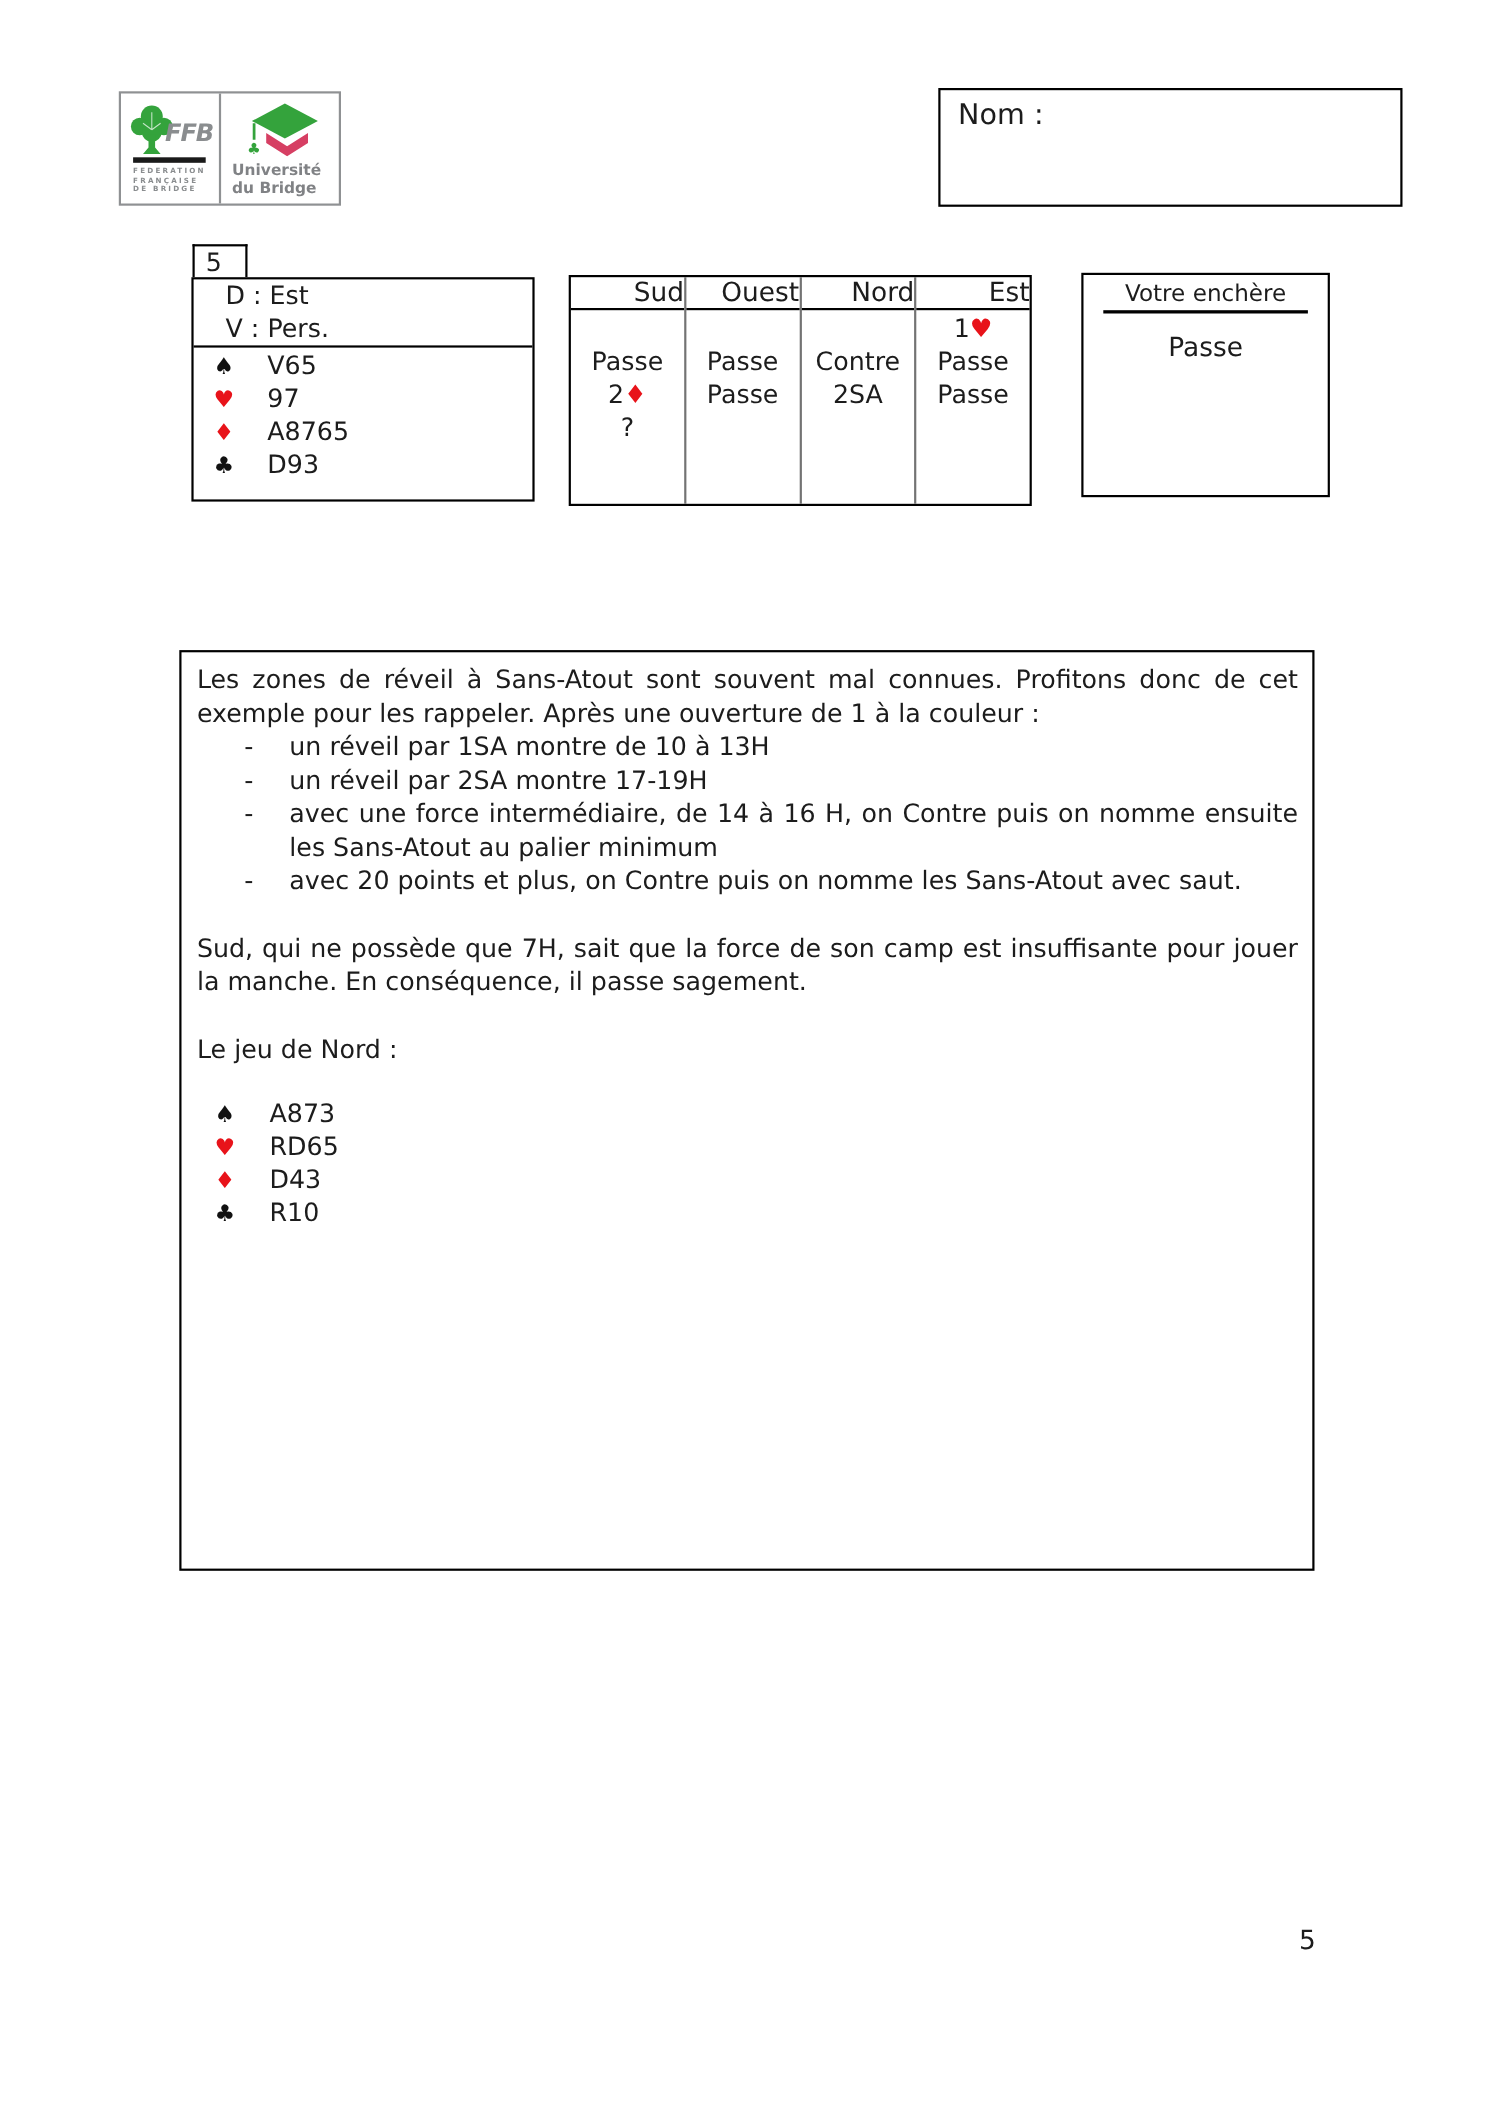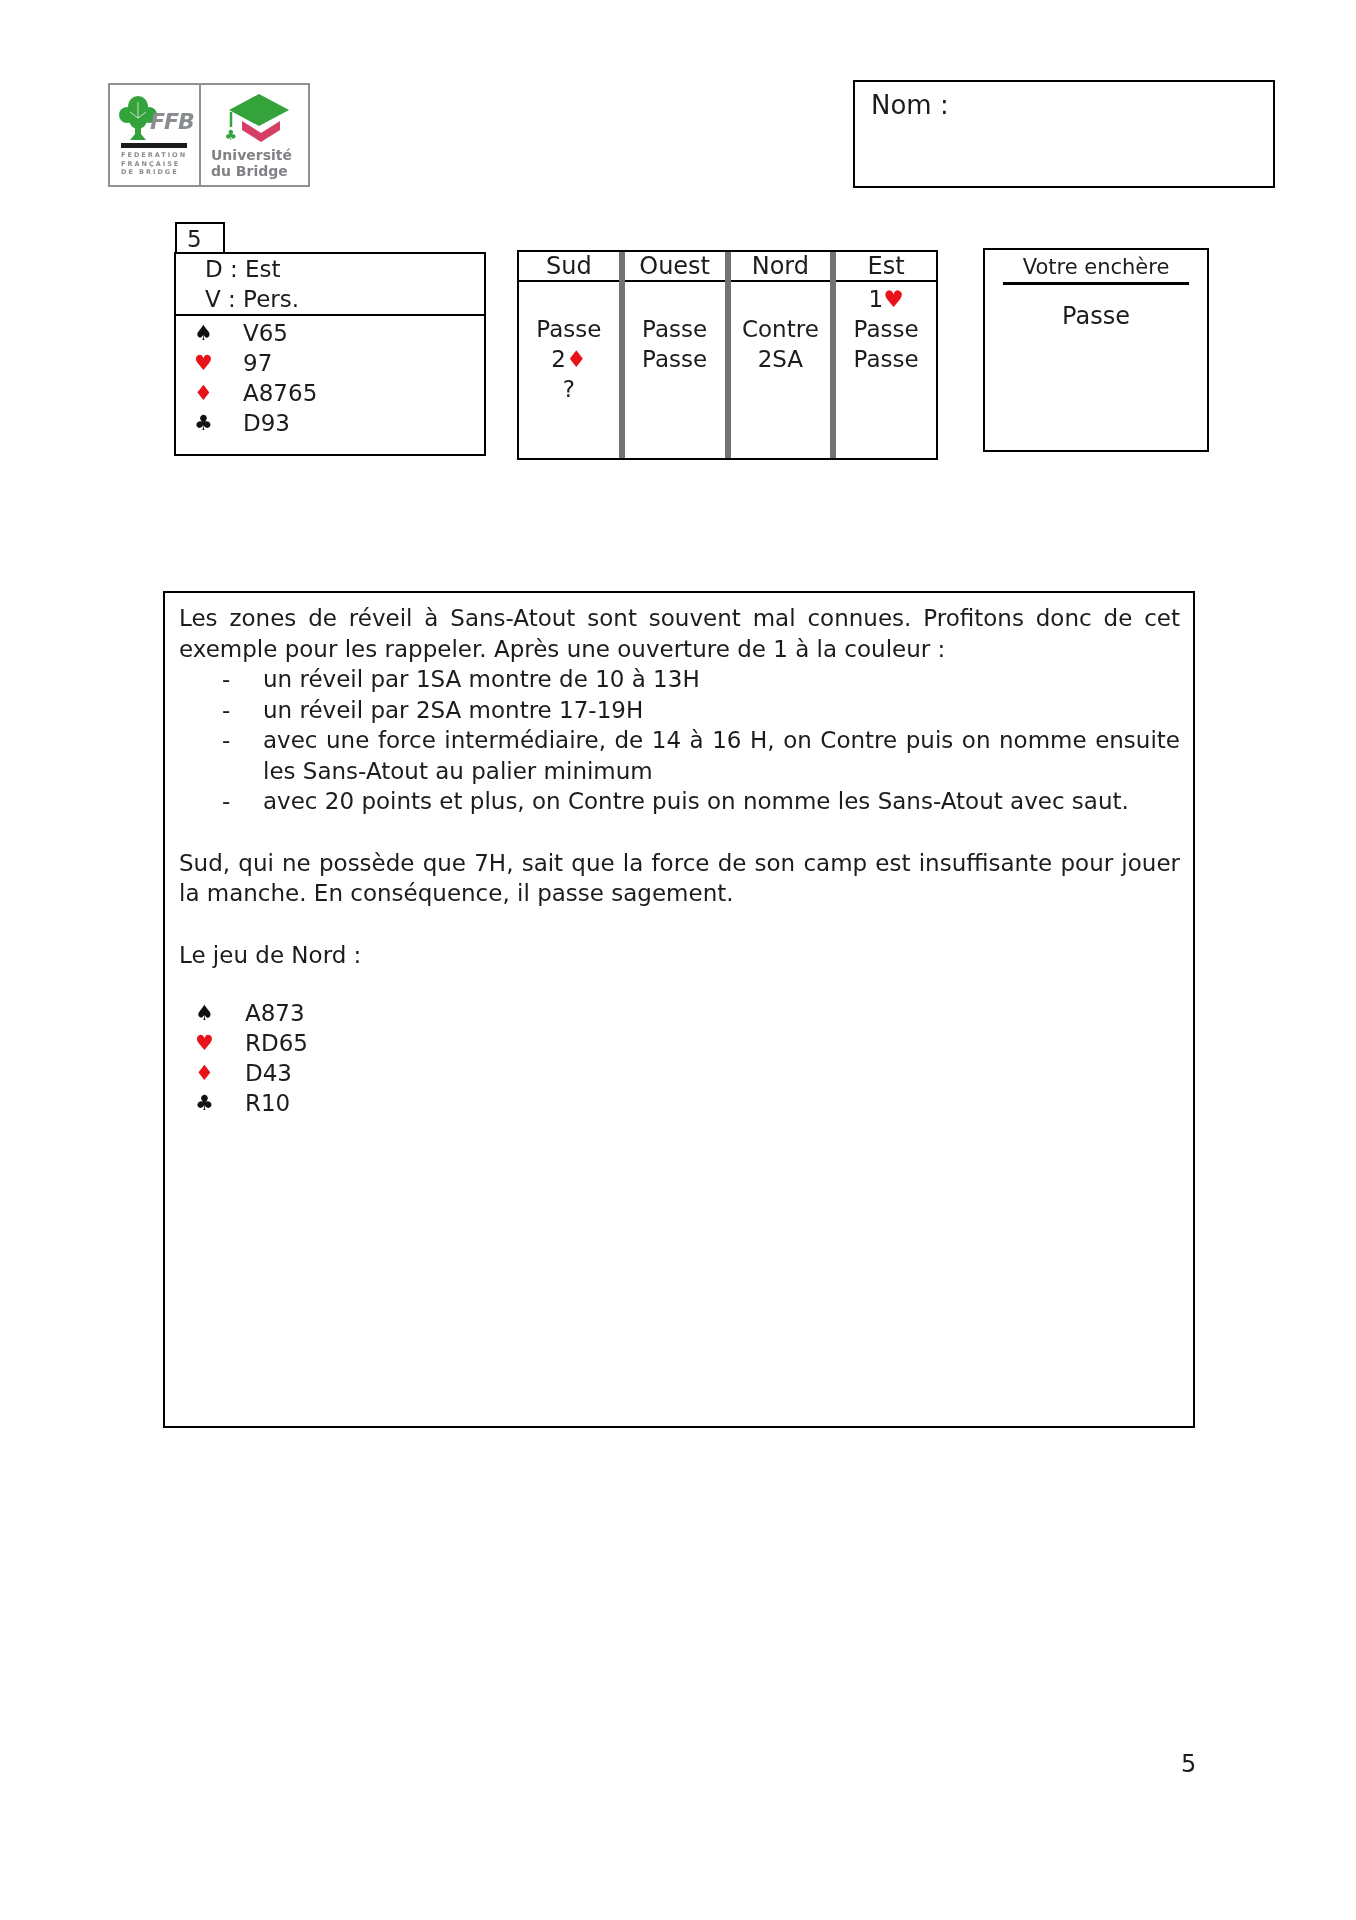--- a/index.html
+++ b/index.html
@@ -64,24 +64,24 @@
   .hand-row { display:flex; align-items:center; height:30px; }
   .suit-sym { width:49px; font-size:21px; line-height:30px; }
   .cards { font-size:23px; }
 
   
   .bid-table {
     left:517px; top:250px; width:421px; height:210px;
     border:2px solid #000; display:flex; background:#fff;
   }
   .bid-col { flex:1; }
-  .bid-col + .bid-col { border-left:6px solid #737373; }
+  .bid-col + .bid-col { border-left:2px solid #737373; }
   .bid-head {
     height:30px; border-bottom:2px solid #000;
-    text-align:center; font-size:24px; line-height:29px;
+    text-align:right; font-size:24px; line-height:29px;
   }
   .bid-body { padding-top:2px; }
   .bid-cell { height:30px; text-align:center; font-size:23px; line-height:30px; }
   .red { color:#e8131a; }
 
   
   .answer-box {
     left:983px; top:248px; width:226px; height:204px;
     border:2px solid #000; text-align:center; background:#fff;
   }

